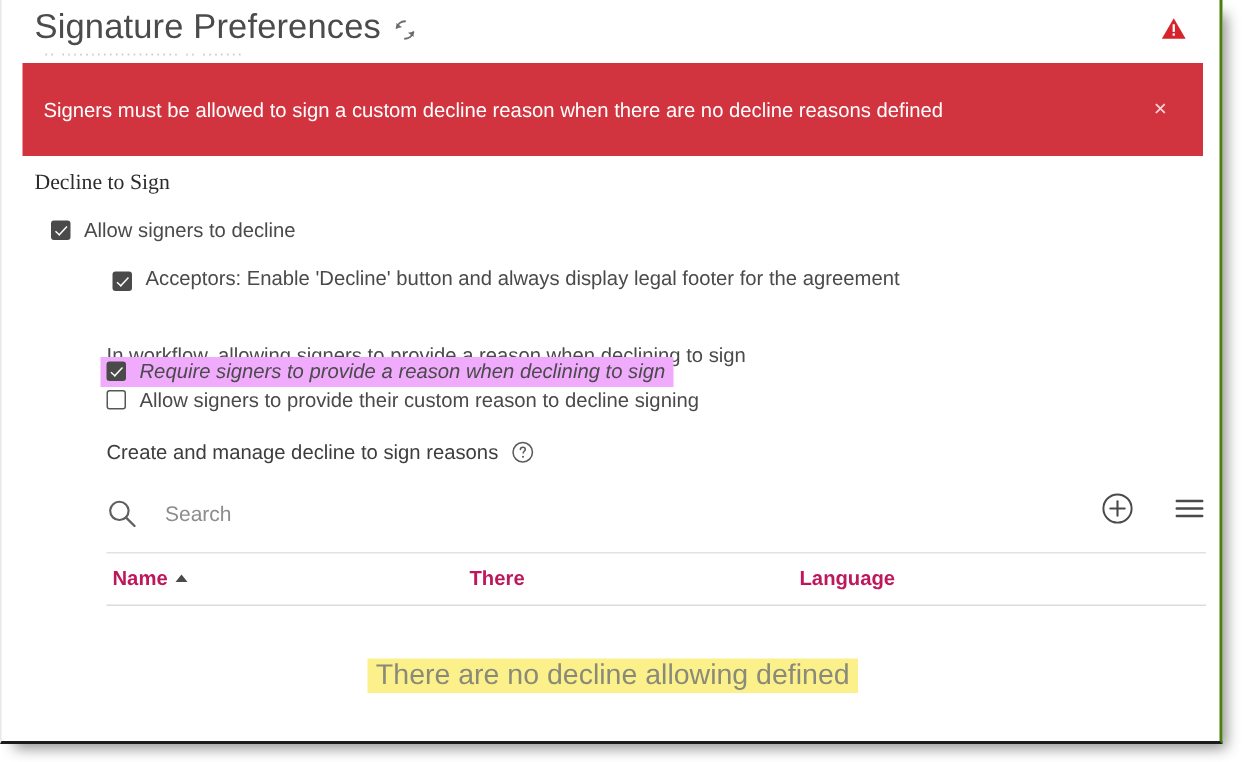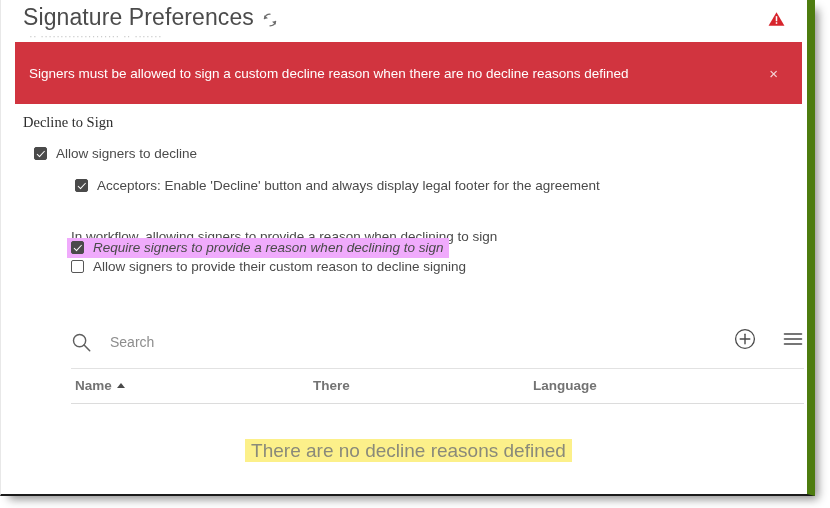--- a/index.html
+++ b/index.html
@@ -19,21 +19,21 @@
     box-sizing: border-box;
   }
   
   #frame {
     position: absolute;
     left: 0;
     top: 0;
     width: 815px;
     height: 496px;
     background: #ffffff;
-    border-right: 8px solid #4d7c0f;
+    border-right: 2px solid #4d7c0f;
     border-bottom: 2px solid #1b1b1b;
     border-left: 1px solid #e8e8e8;
     box-shadow: 6px 6px 9px -3px rgba(0,0,0,0.45);
     box-sizing: border-box;
     overflow: hidden;
   }
 
   
   .page-title-row {
     position: absolute;
@@ -156,21 +156,21 @@
     border: solid #ffffff;
     border-width: 0 1.8px 1.8px 0;
     transform: rotate(43deg);
   }
   .cbox.unchecked {
     background: #ffffff;
     border: 1.5px solid #575757;
   }
 
   #row-allow-decline { left: 33px; top: 146px; }
-  #row-acceptors     { left: 74px; top: 178px; }
+  #row-acceptors     { left: 74px; top: 178px; align-items: flex-end; }
   #row-require       { left: 70px; top: 238px; }
   #row-custom        { left: 70px; top: 259px; }
 
   .workflow-note {
     position: absolute;
     left: 70px;
     top: 213px;
     font-size: 13.5px;
     color: #4a4a4a;
     white-space: nowrap;
@@ -240,21 +240,21 @@
     height: 36px;
     border-top: 1px solid #e2e2e2;
     border-bottom: 1px solid #dcdcdc;
     box-sizing: border-box;
   }
   .th {
     position: absolute;
     top: 9px;
     font-size: 13.5px;
     font-weight: bold;
-    color: #737373;
+    color: #be185d;
     cursor: pointer;
     white-space: nowrap;
   }
   #th-name { left: 4px; }
   #th-text { left: 242px; }
   #th-language { left: 462px; }
   .sort-caret {
     display: inline-block;
     width: 0; height: 0;
     margin-left: 5px;
@@ -328,20 +328,30 @@
     <div class="chk-row" id="row-require">
       <span class="cbox checked"></span>
       <span class="lbl">Require signers to provide a reason when declining to sign</span>
     </div>
 
     <div class="chk-row" id="row-custom">
       <span class="cbox unchecked"></span>
       <span class="lbl">Allow signers to provide their custom reason to decline signing</span>
     </div>
 
+    <div class="manage-row">
+      <span class="manage-label">Create and manage decline to sign reasons</span>
+      <span class="help-icon">
+        <svg viewBox="0 0 16 16" width="15" height="15" aria-hidden="true">
+          <circle cx="8" cy="8" r="6.9" fill="none" stroke="#5a5a5a" stroke-width="1.1"></circle>
+          <path d="M6.3 6.1c0-1 .8-1.7 1.8-1.7s1.7.7 1.7 1.6c0 1.3-1.5 1.3-1.5 2.6" fill="none" stroke="#5a5a5a" stroke-width="1.1" stroke-linecap="round"></path>
+          <circle cx="8.2" cy="11.2" r="0.75" fill="#5a5a5a"></circle>
+        </svg>
+      </span>
+    </div>
 
     <div class="search-row">
       <span class="search-icon">
         <svg viewBox="0 0 22 22" width="21" height="21" aria-hidden="true">
           <circle cx="9" cy="9" r="6.4" fill="none" stroke="#5f5f5f" stroke-width="1.5"></circle>
           <line x1="13.7" y1="13.7" x2="19.6" y2="19.6" stroke="#5f5f5f" stroke-width="1.6" stroke-linecap="round"></line>
         </svg>
       </span>
       <input class="search-input" type="text" placeholder="Search" style="">
       <div class="tool-icons">
@@ -364,17 +374,17 @@
 
     <div class="table-head">
       <div class="th" id="th-name">
         <span>Name</span><span class="sort-caret"></span>
       </div>
       <div class="th" id="th-text">There</div>
       <div class="th" id="th-language">Language</div>
     </div>
 
     <div class="empty-state">
-      <span>There are no decline reasons defined</span>
+      <span>There are no decline allowing defined</span>
     </div>
 
   </div>
 </div>
 
 </body></html>

